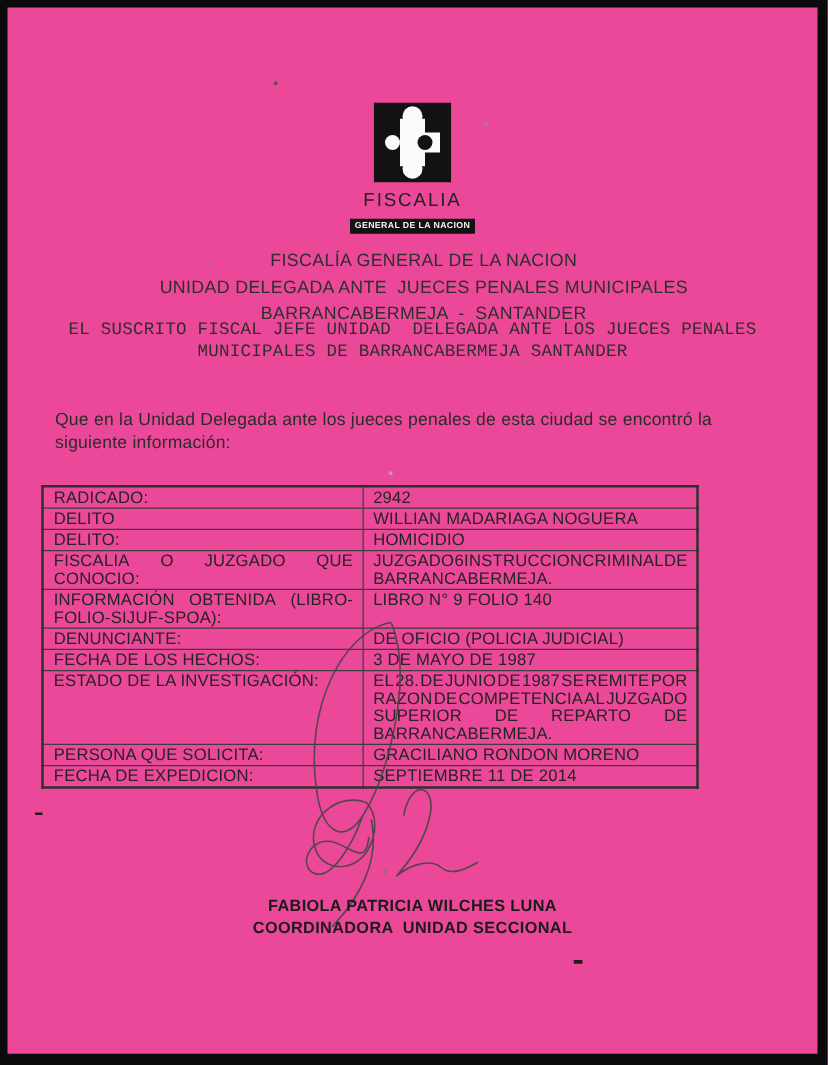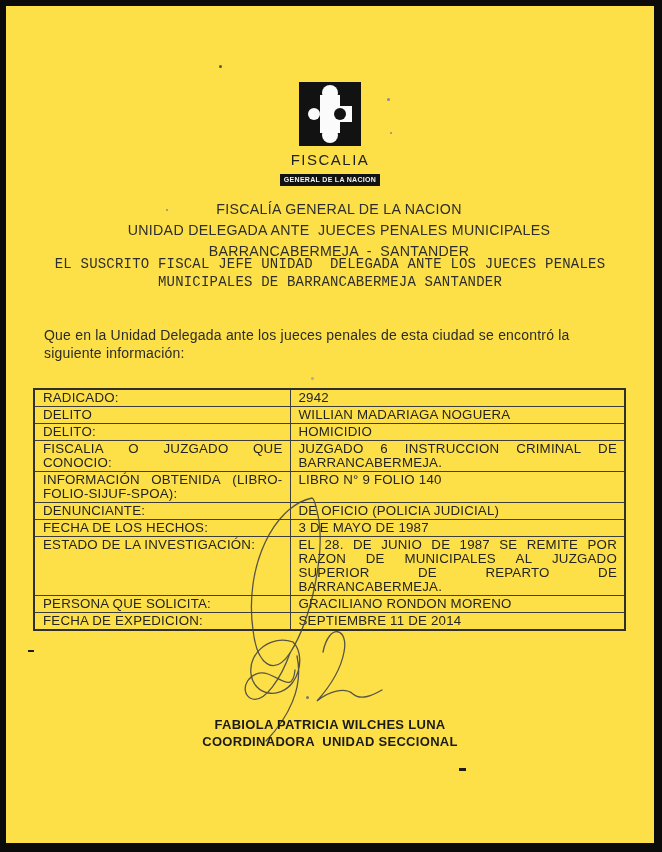--- a/index.html
+++ b/index.html
@@ -4,21 +4,21 @@
 <style>
   html,body{margin:0;padding:0;}
   body{
     width:662px;height:852px;
     background:#0b0b0b;
     font-family:"Liberation Sans","DejaVu Sans",sans-serif;
     position:relative;overflow:hidden;
   }
   .page{
     position:absolute;left:6px;top:6px;right:8px;bottom:9px;
-    background:#fde047;color:#2b2b2b;
+    background:#ec4899;color:#2b2b2b;
   }
   .centered{position:absolute;left:0;right:0;text-align:center;}
   .c-line{white-space:pre;}
 
   
   .logo-wrap{top:76px;}
   .logo-square{display:inline-block;line-height:0;}
   .logo-fiscalia{
     font-size:15px;letter-spacing:1.5px;color:#222;
     margin-top:1px;line-height:17px;
@@ -32,21 +32,21 @@
   
   .header-block{top:193px;font-size:14.2px;line-height:21px;letter-spacing:.3px;color:#2e2e2e;padding-left:18px;}
   .subheader-block{top:250px;font-size:14px;line-height:17.5px;letter-spacing:.2px;color:#2e2e2e;font-family:Liberation Mono, monospace;}
   .certifica{top:291px;font-size:14.5px;font-weight:bold;letter-spacing:.6px;color:#1c1c1c;}
 
   .intro{position:absolute;left:38px;top:321px;width:585px;
     font-size:14px;line-height:17.5px;letter-spacing:.2px;color:#2b2b2b;}
 
   
   table.info{
-    position:absolute;left:27px;top:382px;width:593px;
+    position:absolute;left:27px;top:382px;width:526px;
     border-collapse:collapse;border:2px solid #2f2f2f;
     table-layout:fixed;
     padding-left:12px;
   }
   table.info td{
     border:1px solid #3d3d3d;
     font-size:13.3px;line-height:14px;letter-spacing:.2px;
     padding:1px 7px 1px 8px;vertical-align:top;color:#242424;
   }
   td.bold{font-weight:bold;color:#141414;}
@@ -167,21 +167,21 @@
               <span>JUNIO</span>
               <span>DE</span>
               <span>1987</span>
               <span>SE</span>
               <span>REMITE</span>
               <span>POR</span>
             </div>
             <div class="spread">
               <span>RAZON</span>
               <span>DE</span>
-              <span>MUNICIPALES</span>
+              <span>COMPETENCIA</span>
               <span>AL</span>
               <span>JUZGADO</span>
             </div>
             <div class="spread">
               <span>SUPERIOR</span>
               <span>DE</span>
               <span>REPARTO</span>
               <span>DE</span>
             </div>
             <div>BARRANCABERMEJA.</div>

